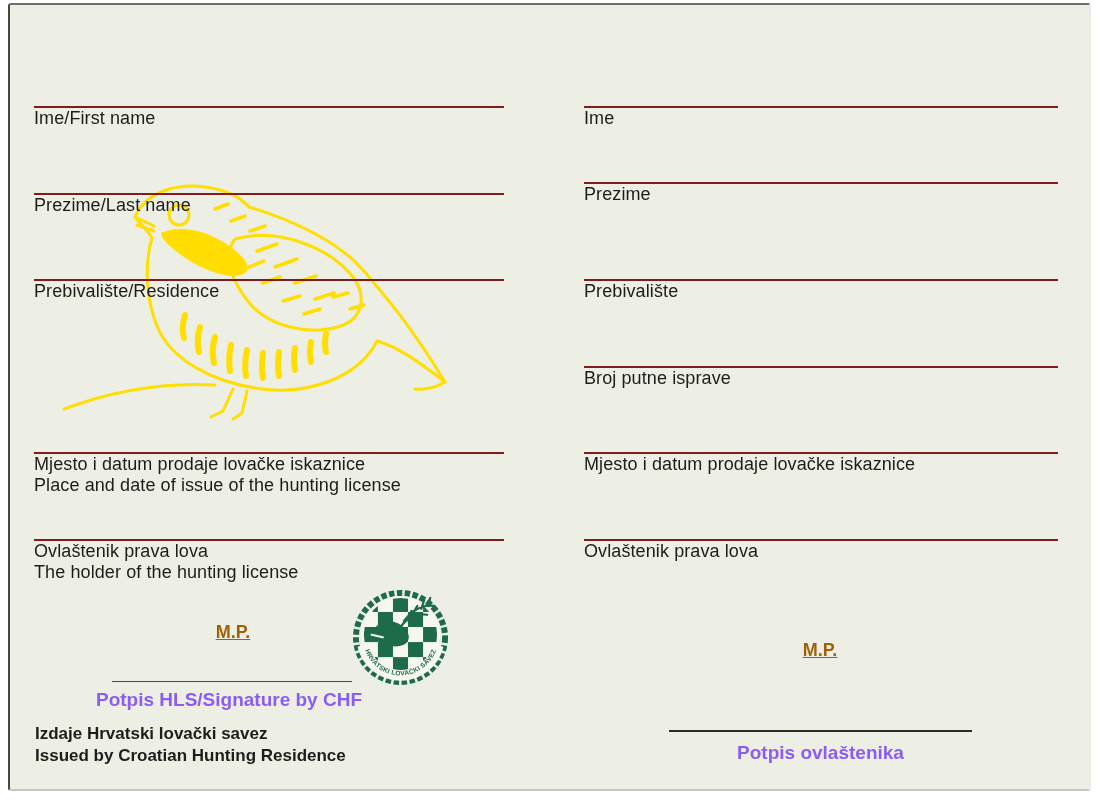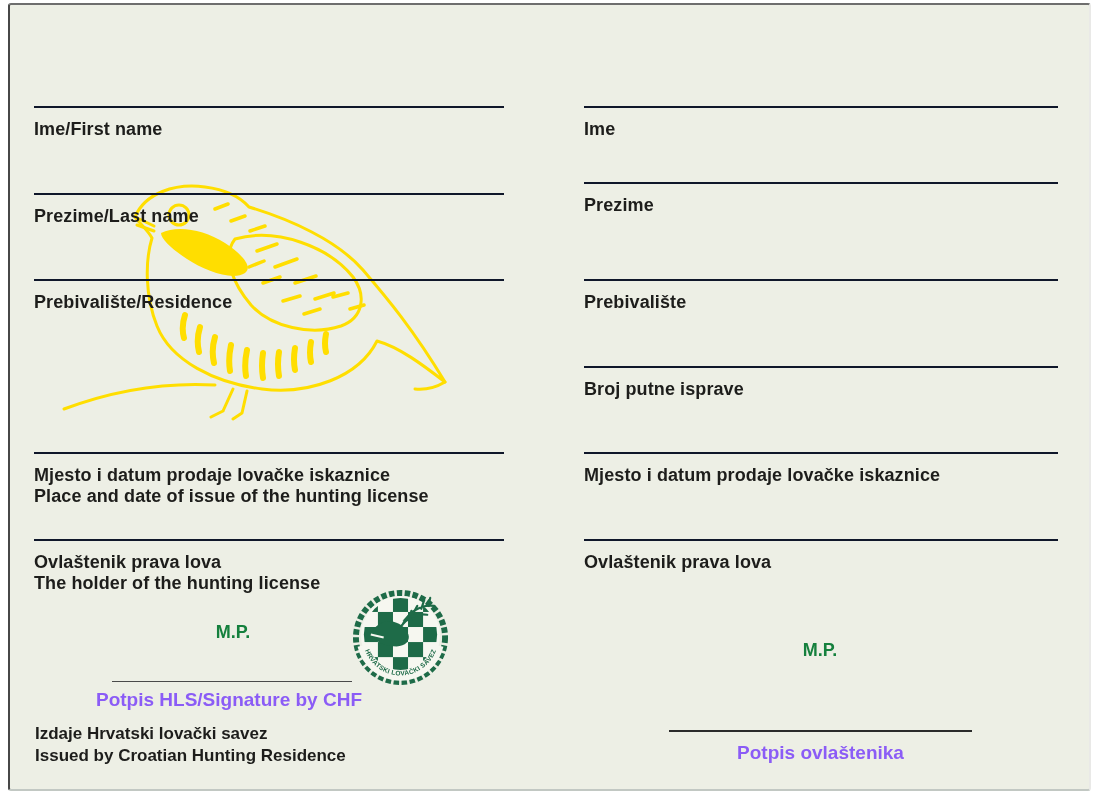--- a/index.html
+++ b/index.html
@@ -11,30 +11,30 @@
     position:absolute;left:8px;top:3px;width:1079px;height:784px;
     background:#edefe5;
     border-top:2px solid #6e6e6e;
     border-left:2px solid #474747;
     border-bottom:2px solid #c2c8c3;
     border-right:2px solid #e9e9e7;
     border-radius:3px;
   }
   .bird{position:absolute;left:47px;top:172px;width:405px;height:244px;}
   .field{
-    position:absolute;border-top:2px solid #0f172a;padding-top:11px;
-    font-weight:bold;font-size:18px;line-height:21px;color:#1d1d1b;
+    position:absolute;border-top:2px solid #7f1d1d;padding-top:0;
+    font-weight:normal;font-size:18px;line-height:21px;color:#1d1d1b;
     letter-spacing:0.1px;
   }
   .field.left{left:24px;width:470px;}
   .field.right{left:574px;width:474px;}
   .field span{display:block;}
   .stamp{
-    position:absolute;font-weight:bold;font-size:18px;color:#15803d;
-    text-align:center;width:150px;
+    position:absolute;font-weight:bold;font-size:18px;color:#a16207;
+    text-align:center;width:150px;text-decoration:underline;
   }
   .stamp.left{left:148px;top:617px;}
   .stamp.right{left:735px;top:635px;}
   .sigline{position:absolute;border-top:0;height:0;}
   .sigline.left{left:102px;top:676px;width:240px;border-top:1.5px solid #4a4a4a;}
   .sigline.right{left:659px;top:725px;width:303px;border-top:2px solid #2b2b2b;}
   .caption{
     position:absolute;font-weight:bold;font-size:19px;color:#8b5cf6;text-align:center;
   }
   .caption.left{left:74px;top:684px;width:290px;}

